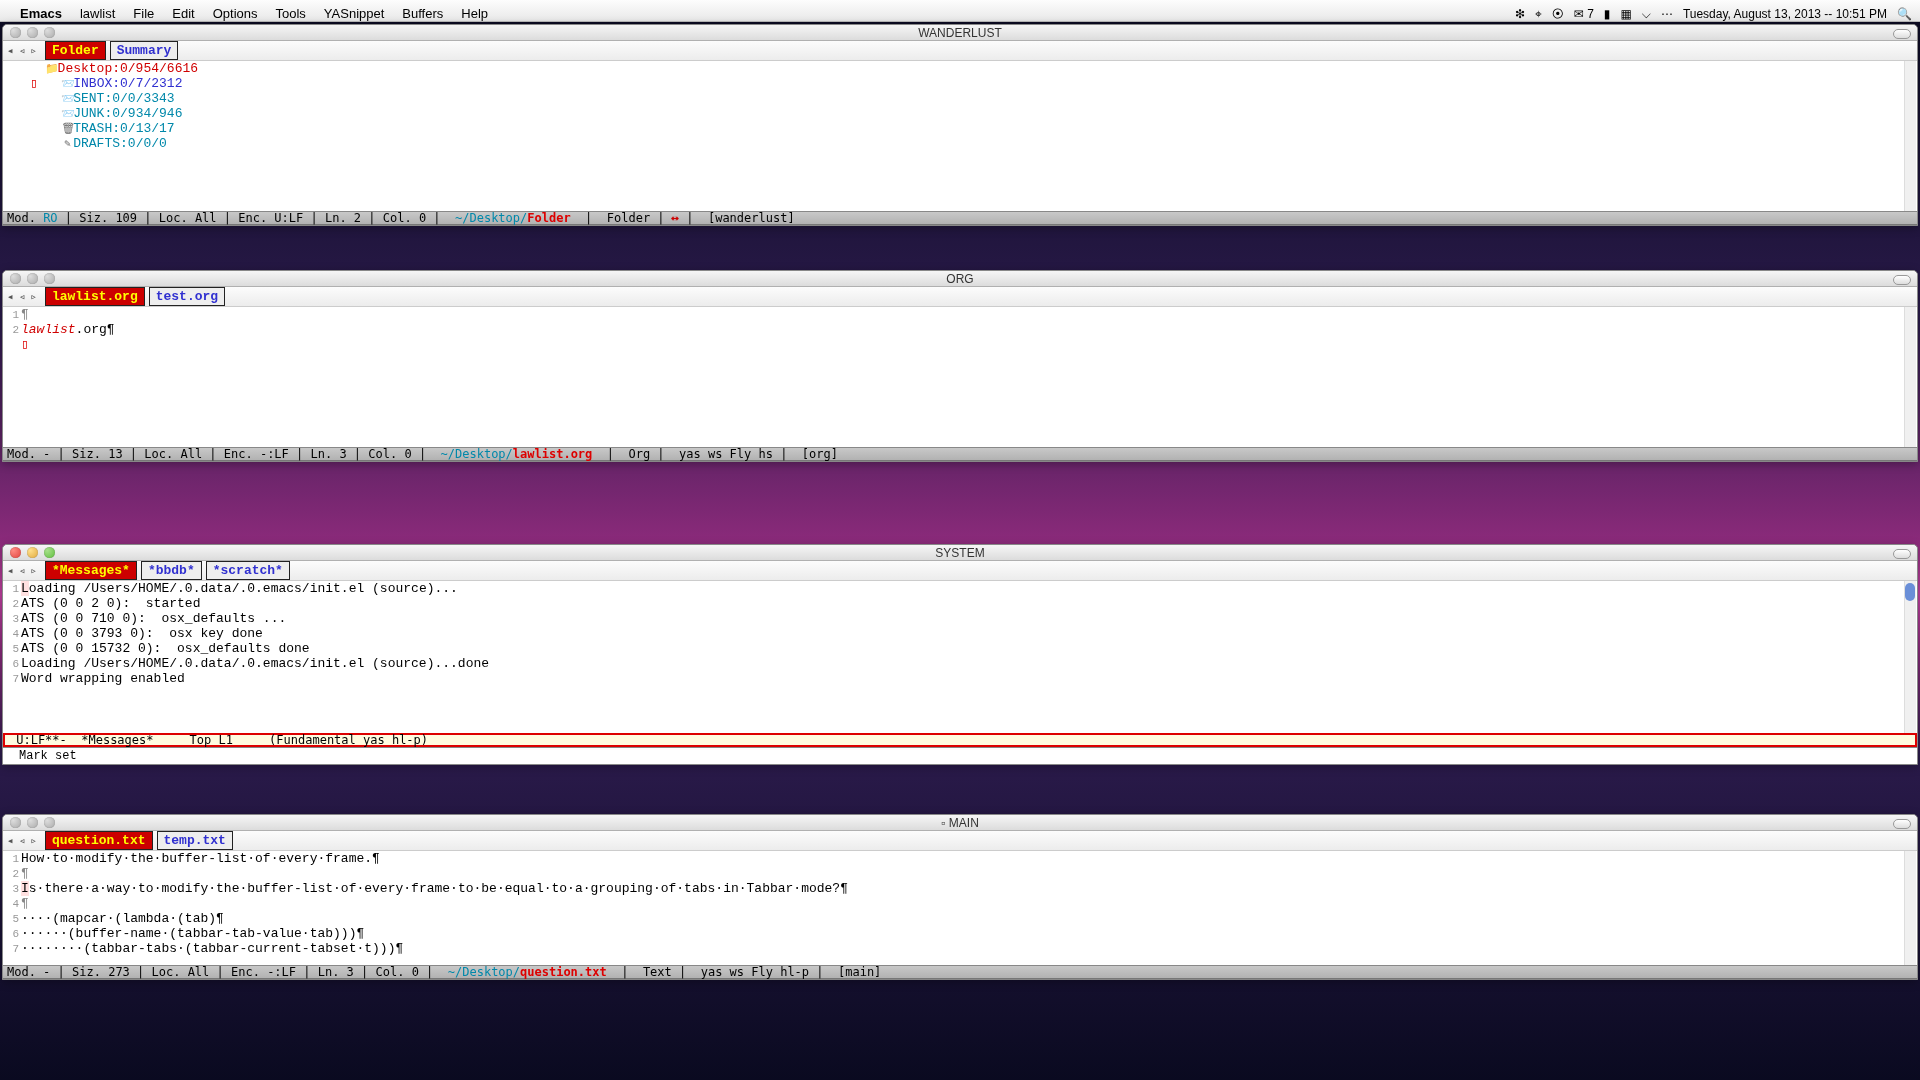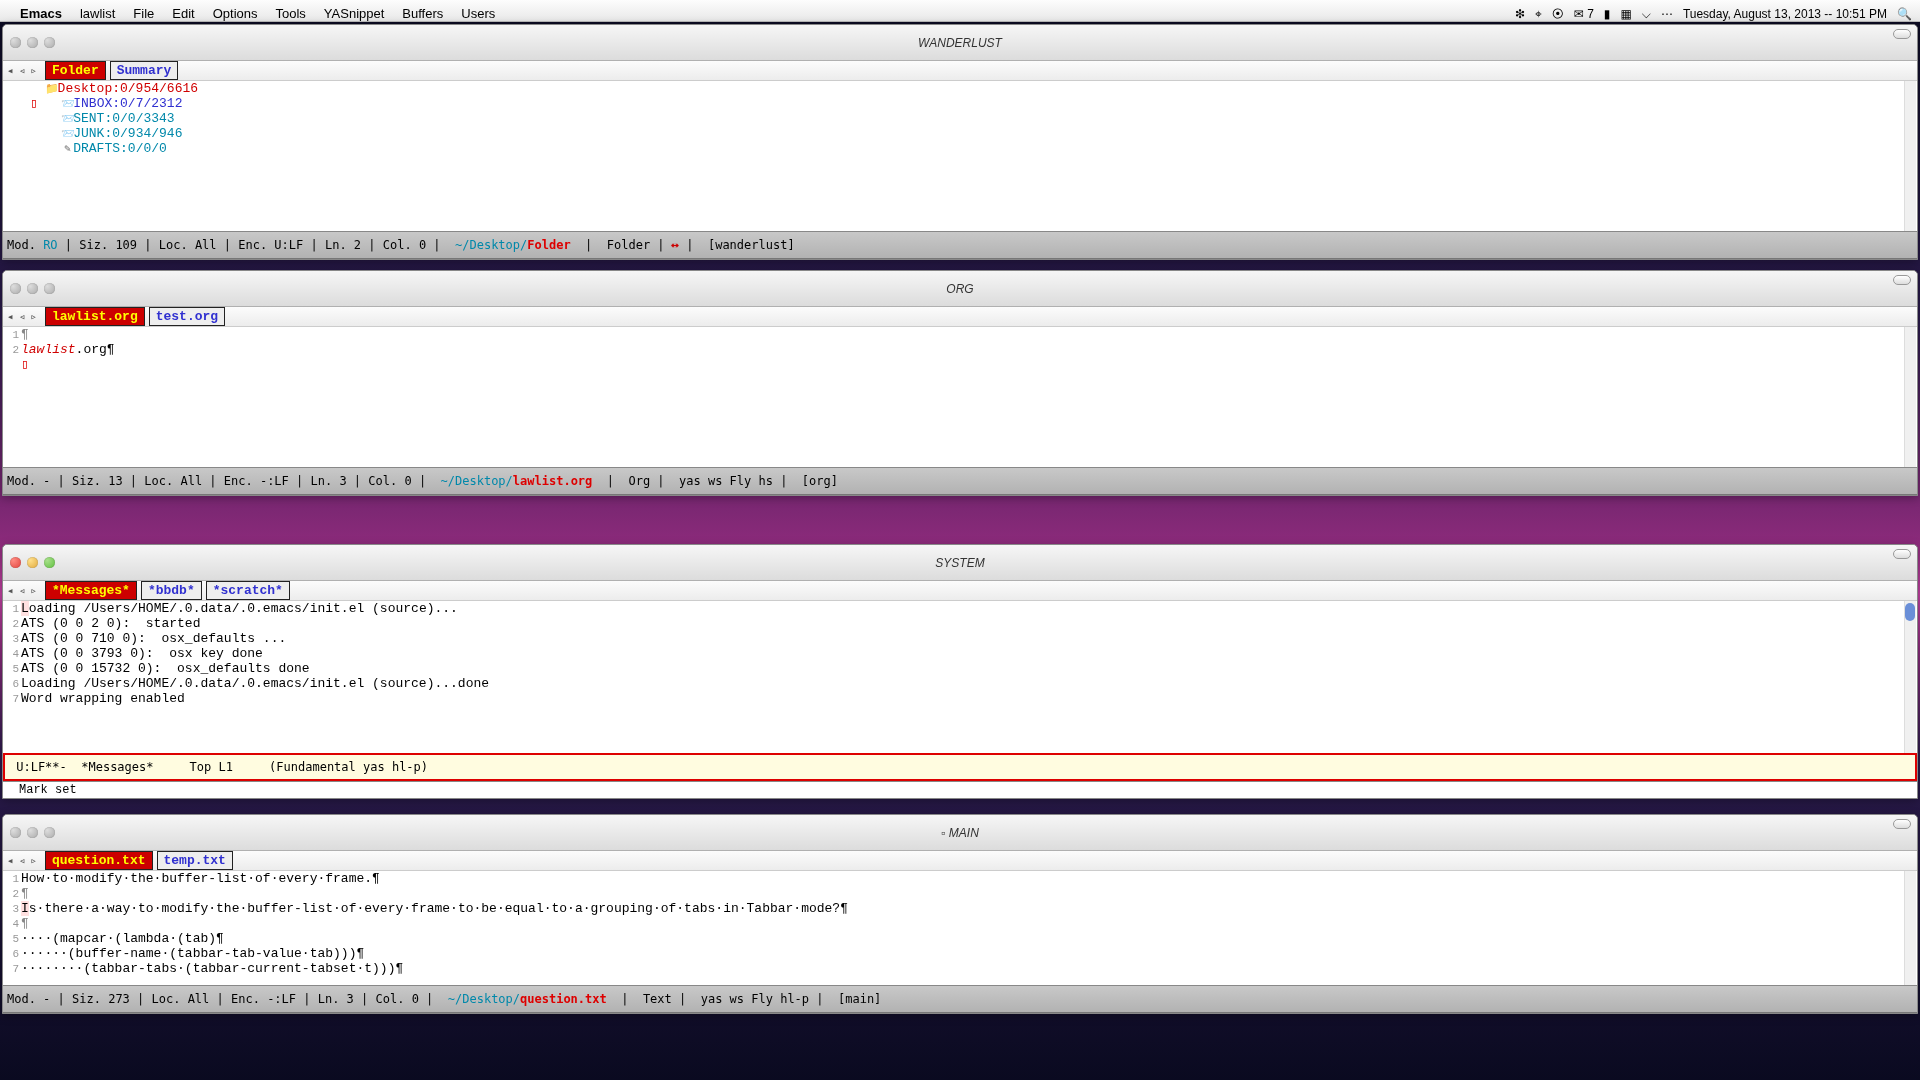--- a/index.html
+++ b/index.html
@@ -21,23 +21,23 @@
 .menubar .mitem.bold { font-weight: bold; }
 .menubar .spacer { flex: 1; }
 .menubar .right { display: flex; align-items: center; gap: 10px; font-size: 12px; }
 .menubar .right span { white-space: nowrap; }
 
 .win {
   position: absolute; background: #fff; border: 1px solid #888;
   border-radius: 5px 5px 0 0; box-shadow: 0 2px 10px rgba(0,0,0,0.3);
 }
 .titlebar {
-  height: 36px; background: linear-gradient(#f6f6f6, #dcdcdc);
+  height: 16px; background: linear-gradient(#f6f6f6, #dcdcdc);
   border-bottom: 1px solid #b0b0b0; border-radius: 5px 5px 0 0;
-  display: flex; align-items: center; position: relative; font-style: italic;
+  display: flex; align-items: center; position: relative;
 }
 .traffic { display: flex; gap: 6px; margin-left: 7px; }
 .ball { width: 11px; height: 11px; border-radius: 50%; box-shadow: inset 0 0 1px rgba(0,0,0,.4); }
 .ball.r { background: radial-gradient(circle at 30% 30%, #ff8b82, #e0443e); }
 .ball.y { background: radial-gradient(circle at 30% 30%, #ffe08b, #e0a93e); }
 .ball.g { background: radial-gradient(circle at 30% 30%, #a8e08b, #5fbf3e); }
 .ball.grey { background: radial-gradient(circle at 30% 30%, #ddd, #aaa); }
 .titlebar .title {
   position: absolute; left: 50%; transform: translateX(-50%);
   font-family: "Lucida Grande", sans-serif; font-size: 12px; color: #333;
@@ -67,21 +67,21 @@
 .red { color: #d00000; }
 .blue { color: #3030d0; }
 .teal { color: #0088aa; }
 .cursor { color: #d00; }
 .pilcrow { color: #888; }
 .ic { display:inline-block; width:12px; text-align:center; color:#666; font-size:11px; }
 
 .modeline {
   background: linear-gradient(#c8c8c8,#b2b2b2);
   border-top: 1px solid #888; border-bottom: 1px solid #777;
-  height: 28px; font-size: 12px; padding: 0 4px; white-space: pre;
+  height: 14px; font-size: 12px; padding: 0 4px; white-space: pre;
   display: flex; align-items: center; font-family: Monaco, monospace;
 }
 .modeline.active {
   background: #fffce0; border: 2px solid #d00;
 }
 .ml-red { color: #d00; font-weight: bold; }
 .ml-teal { color: #0088aa; }
 .arrows { color:#c00; text-shadow: -1px 0 #c00; }
 
 .scrollbar { position: absolute; right: 1px; top: 0; bottom: 0; width: 12px;
@@ -96,21 +96,21 @@
 <div class="menubar">
   <span class="apple"></span>
   <span class="mitem bold">Emacs</span>
   <span class="mitem">lawlist</span>
   <span class="mitem">File</span>
   <span class="mitem">Edit</span>
   <span class="mitem">Options</span>
   <span class="mitem">Tools</span>
   <span class="mitem">YASnippet</span>
   <span class="mitem">Buffers</span>
-  <span class="mitem">Users</span>
+  <span class="mitem">Help</span>
   <span class="spacer"></span>
   <span class="right">
     <span>❇︎</span>
     <span>⌖</span>
     <span>⦿</span>
     <span>✉︎ <span>7</span></span>
     <span>▮</span>
     <span>▦</span>
     <span>⌵</span>
     <span>⋯</span>
@@ -136,20 +136,21 @@
         <span>▹</span>
       </div>
     <div class="tab active">Folder</div>
     <div class="tab inactive">Summary</div>
   </div>
   <div class="content" style="height:150px;padding-left:27px;">
     <div class="line">  <span class="ic">📁</span><span class="red">Desktop:0/954/6616</span></div>
     <div class="line"><span class="cursor">▯</span>   <span class="ic">📨</span><span class="blue">INBOX:0/7/2312</span></div>
     <div class="line">    <span class="ic">📨</span><span class="teal">SENT:0/0/3343</span></div>
     <div class="line">    <span class="ic">📨</span><span class="teal">JUNK:0/934/946</span></div>
+    <div class="line">    <span class="ic">🗑</span><span class="teal">TRASH:0/13/17</span></div>
     <div class="line">    <span class="ic">✎</span><span class="teal">DRAFTS:0/0/0</span></div>
     <div class="scrollbar"></div>
   </div>
   <div class="modeline">
     <span>Mod.</span><span class="ml-teal"> RO </span>|<span> Siz. 109 </span>|<span> Loc. All </span>|<span> Enc. U:LF </span>|<span> Ln. 2 </span>|<span> Col. 0 </span>| <span class="ml-teal"> ~/Desktop/</span><span class="ml-red">Folder</span>  |<span>  Folder </span>| <span class="arrows">↔</span> |<span>  [wanderlust]</span>
   </div>
 </div>
 
 <div class="win" style="left:2px; top:270px; width:1916px;">
   <div class="titlebar">

